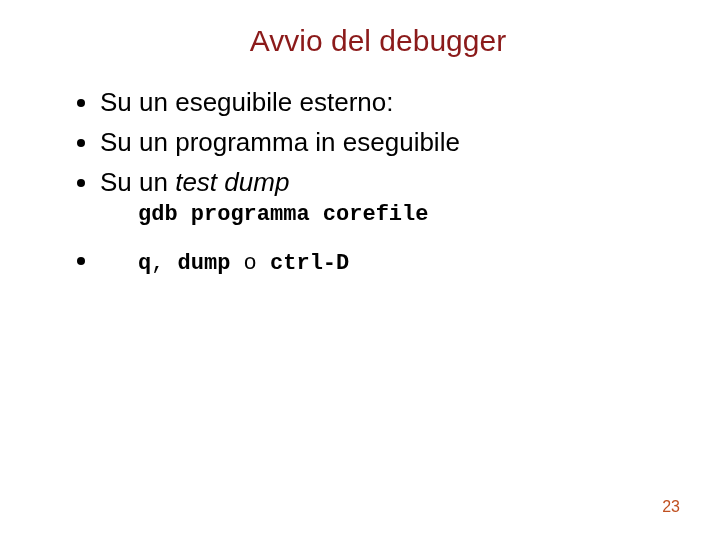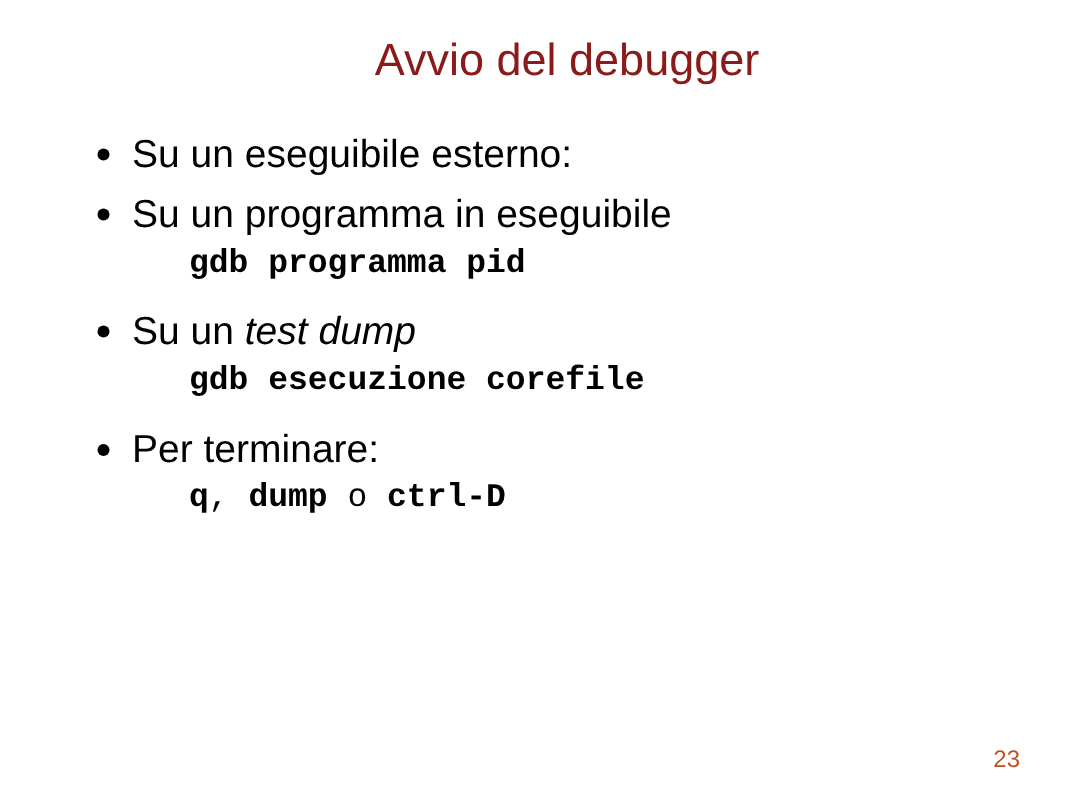--- a/index.html
+++ b/index.html
@@ -27,21 +27,21 @@
     margin: 0 0 28px 0;
   }
   .bullets {
     list-style: disc;
     padding-left: 28px;
     margin: 0;
   }
   .bullets > li {
     font-size: 26px;
     line-height: 1.3;
-    margin: 0 0 6px 4px;
+    margin: 0 0 6px 16px;
     font-weight: 400;
   }
   .mono {
     font-family: "Courier New", Courier, monospace;
     font-weight: bold;
     font-size: 22px;
     line-height: 1.3;
     white-space: pre;
     margin: 2px 0 14px 60px;
   }
@@ -71,29 +71,27 @@
   </h1>
 
   <ul class="bullets">
 
     <li>
       <span>Su un eseguibile esterno:</span>
     </li>
 
     <li>
       <span>Su un programma in eseguibile</span>
-      <div class="mono mono-tight"><span>gdb programma pid</span></div>
     </li>
 
     <li>
       <span>Su un </span><span class="italic">test dump</span>
-      <div class="mono mono-tight"><span>gdb esecuzione corefile</span></div>
+      <div class="mono mono-tight"><span>gdb programma corefile</span></div>
     </li>
 
     <li>
-      <span>Per terminare:</span>
       <div class="mono mono-tight"><span>q</span><span class="nobold">, </span><span>dump</span><span class="nobold"> o </span><span>ctrl-D</span></div>
     </li>
 
   </ul>
 
   <div class="page-num" style="color: rgb(192, 80, 32);">23</div>
 </div>
 
 </body></html>

